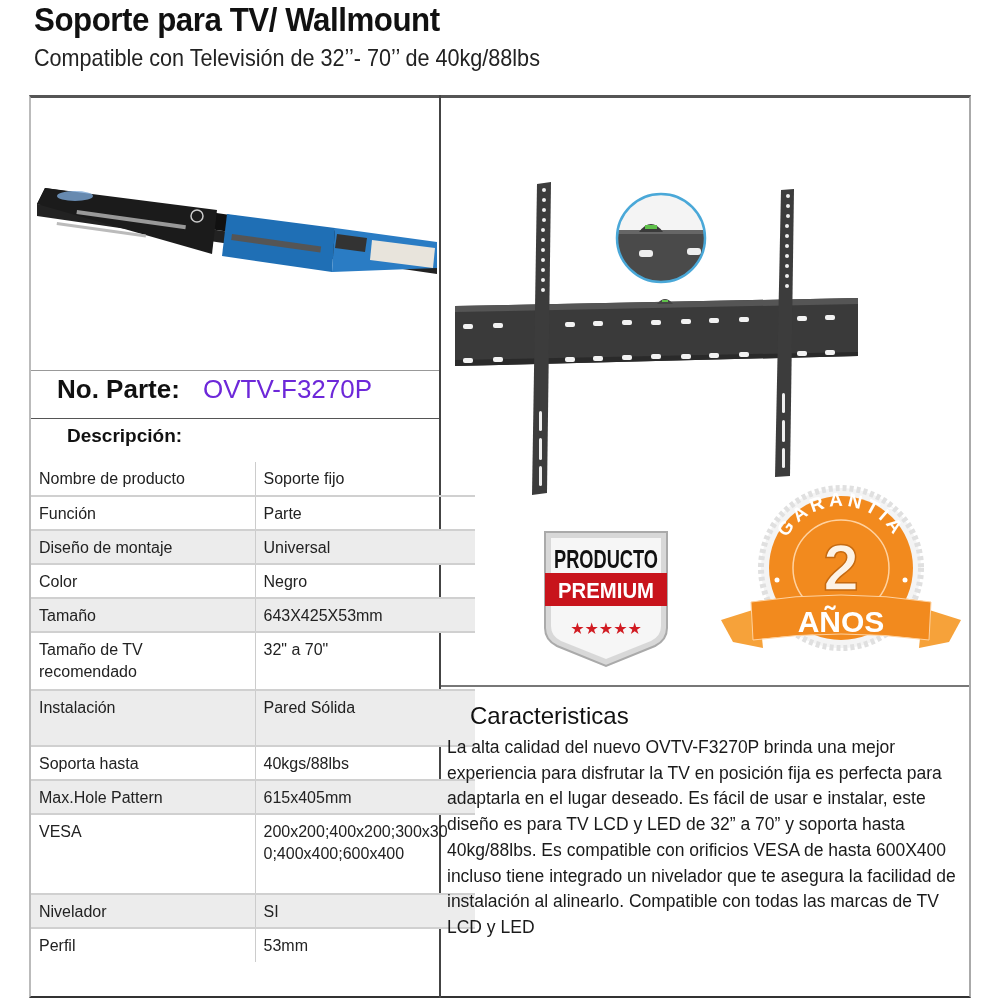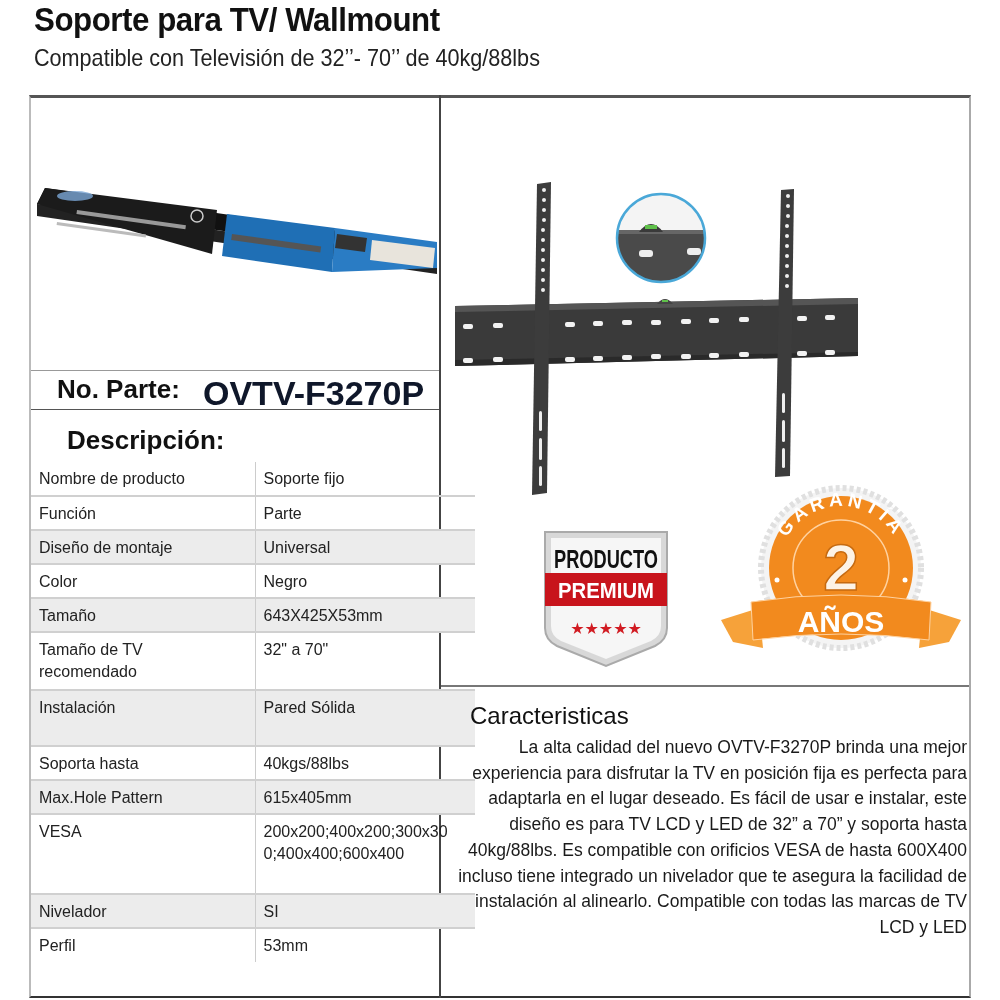--- a/index.html
+++ b/index.html
@@ -9,38 +9,38 @@
   .title { position: absolute; left: 34px; top: 0px; font-size: 34px; font-weight: bold; letter-spacing: -0.5px; color: #111; transform: scaleX(0.92); transform-origin: left; }
   .subtitle { position: absolute; left: 34px; top: 44px; font-size: 24px; color: #222; transform: scaleX(0.9); transform-origin: left; }
 
   .frame { position: absolute; left: 29px; top: 95px; width: 942px; height: 903px; border-top: 3px solid #555; border-left: 2px solid #bbb; border-right: 2px solid #aaa; border-bottom: 2px solid #333; }
   .vdivider { position: absolute; left: 439px; top: 95px; width: 2px; height: 903px; background: #444; }
 
   
   .box-area { position: absolute; left: 31px; top: 98px; width: 408px; height: 272px; }
   .box { position: absolute; left: 6px; top: 76px; width: 400px; height: 100px; }
 
-  .part-row { position: absolute; left: 31px; top: 370px; width: 408px; height: 40px; border-top: 1px solid #999; border-bottom: 1px solid #555; }
+  .part-row { position: absolute; left: 31px; top: 370px; width: 408px; height: 49px; border-top: 1px solid #999; border-bottom: 1px solid #555; }
   .part-label { position: absolute; left: 26px; top: 3px; font-size: 26px; font-weight: bold; color: #111; }
-  .part-value { position: absolute; left: 172px; top: 3px; font-size: 34px; font-weight: bold; color: #0f172a; }
-
-  .desc-title { position: absolute; left: 67px; top: 425px; font-size: 26px; font-weight: bold; color: #111; }
+  .part-value { position: absolute; left: 172px; top: 3px; font-size: 26px; font-weight: normal; color: #6d28d9; }
+
+  .desc-title { position: absolute; left: 67px; top: 425px; font-size: 19px; font-weight: bold; color: #111; }
 
   .spec-table { position: absolute; left: 31px; top: 462px; width: 444px; border-collapse: collapse; }
   .spec-table td { font-size: 16px; color: #222; vertical-align: top; padding: 6px 0 0 8px; border-bottom: 2px solid #d0d0d0; line-height: 22px; }
   .spec-table td.k { width: 224px; border-right: 1px solid #ccc; }
   .spec-table tr.alt td { background: #ececec; }
 
   
   .mount-area { position: absolute; left: 441px; top: 98px; width: 528px; height: 420px; }
   .badges { position: absolute; left: 441px; top: 470px; width: 528px; height: 215px; }
   .hdivider-right { position: absolute; left: 441px; top: 685px; width: 528px; height: 2px; background: #777; }
 
   .car-title { position: absolute; left: 470px; top: 702px; font-size: 24px; font-weight: normal; color: #111; }
-  .car-text { position: absolute; left: 447px; top: 735px; width: 520px; font-size: 17.5px; line-height: 25.7px; text-align: right; color: #1a1a1a; }
+  .car-text { position: absolute; left: 447px; top: 735px; width: 520px; font-size: 17.5px; line-height: 25.7px; text-align: left; color: #1a1a1a; }
 </style>
 </head>
 <body>
 
 <div class="title">Soporte para TV/ Wallmount</div>
 <div class="subtitle">Compatible con Televisión de 32’’- 70’’ de 40kg/88lbs</div>
 
 <div class="frame"></div>
 <div class="vdivider"></div>
 

